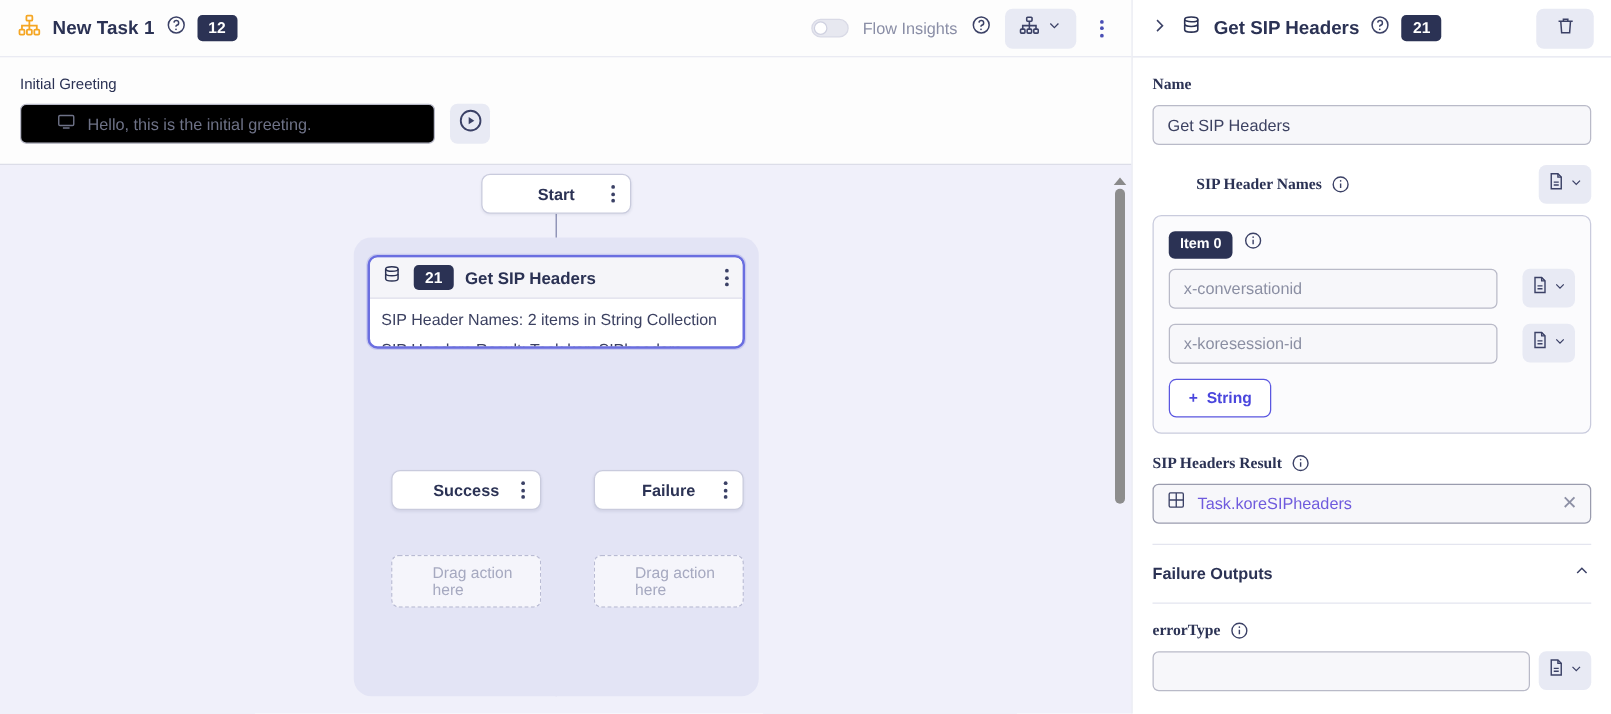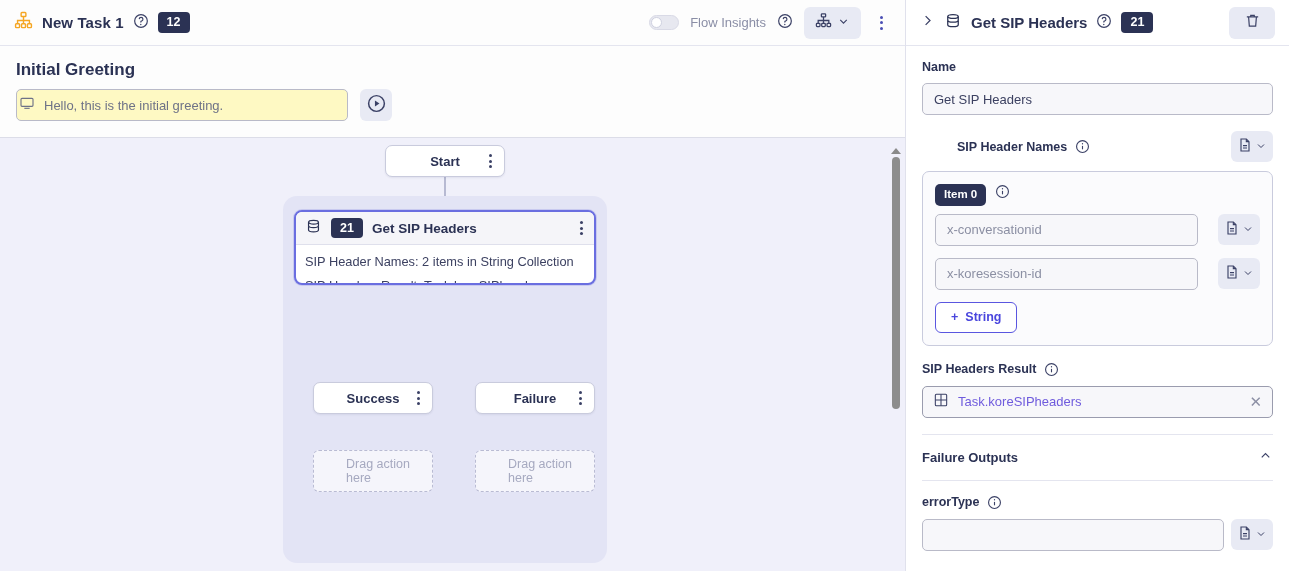--- a/index.html
+++ b/index.html
@@ -39,25 +39,25 @@
   .icon-btn-box {
     background: #e8eaf4; border-radius: 6px; height: 32px; display: flex;
     align-items: center; justify-content: center; gap: 5px; padding: 0 11px;
   }
   .kebab { display: flex; flex-direction: column; gap: 2.5px; align-items: center; padding: 4px 8px; cursor: pointer; }
   .kebab i { width: 3px; height: 3px; border-radius: 50%; background: #4a4fb5; display: block; }
   .kebab.gray i { background: #3b4166; }
 
   
   .greeting { background: #fdfdfd; padding: 14px 16px 16px; border-bottom: 1px solid #dcdde8; }
-  .greet-label { font-size: 17px; font-weight: bold; color: #2b3254; margin-bottom: 9px; }
+  .greet-label { font-size: 12px; font-weight: normal; color: #2b3254; margin-bottom: 9px; }
   .greet-row { display: flex; align-items: center; gap: 12px; }
   .greet-input {
-    width: 332px; height: 32px; background: #fef9c3; border: 1px solid #b9bac8;
-    border-radius: 5px; display: flex; align-items: center; gap: 9px; padding: 0 2px;
+    width: 332px; height: 32px; background: #000000; border: 1px solid #b9bac8;
+    border-radius: 5px; display: flex; align-items: center; gap: 9px; padding: 0 28px;
   }
   .greet-text { font-size: 13px; color: #6e7287; }
   .play-btn {
     width: 32px; height: 32px; border-radius: 6px; background: #e8eaf4;
     display: flex; align-items: center; justify-content: center;
   }
 
   
   .canvas { position: relative; flex: 1; background: #f0f0fa; overflow: hidden; }
   .nodes { position: absolute; left: 0; top: 0; width: 905px; height: 425px; }
@@ -115,21 +115,21 @@
     display: flex; align-items: center; gap: 9px; padding: 0 14px;
   }
   .rt-title { font-size: 15px; font-weight: bold; color: #2b3254; }
   .trash-btn {
     margin-left: auto; width: 46px; height: 32px; border-radius: 6px; background: #e8eaf4;
     display: flex; align-items: center; justify-content: center;
   }
   .rt-body { flex: 1; padding: 14px 16px 0; overflow: hidden; }
 
   .fld-label { font-size: 12.5px; font-weight: bold; color: #2b3254; margin-bottom: 9px;
-               display: flex; align-items: center; gap: 8px; }
+               display: flex; align-items: center; gap: 8px; font-family: Liberation Serif, serif; }
   .text-input {
     width: 100%; height: 32px; background: #f7f7fa; border: 1px solid #b9bac8;
     border-radius: 5px; display: flex; align-items: center; padding: 0 11px;
     font-size: 13px; color: #3c4161;
   }
   .text-input.placeholder { color: #8b8fa3; }
   .row-between { display: flex; align-items: center; justify-content: space-between; margin-bottom: 9px; margin-left: 35px; }
   .doc-dd {
     width: 42px; height: 31px; border-radius: 6px; background: #e8eaf4;
     display: flex; align-items: center; justify-content: center; gap: 2px;

